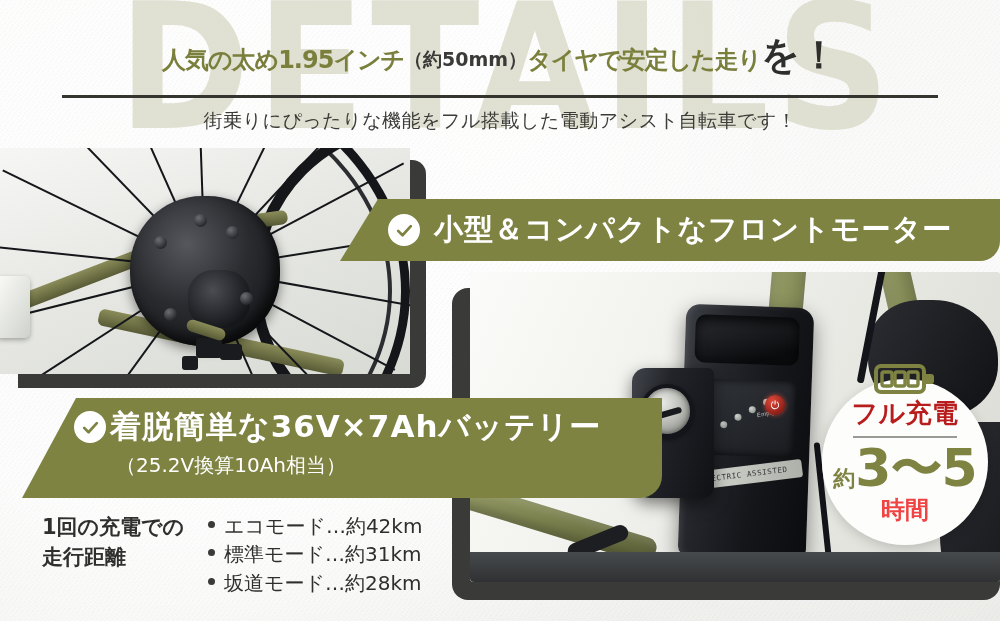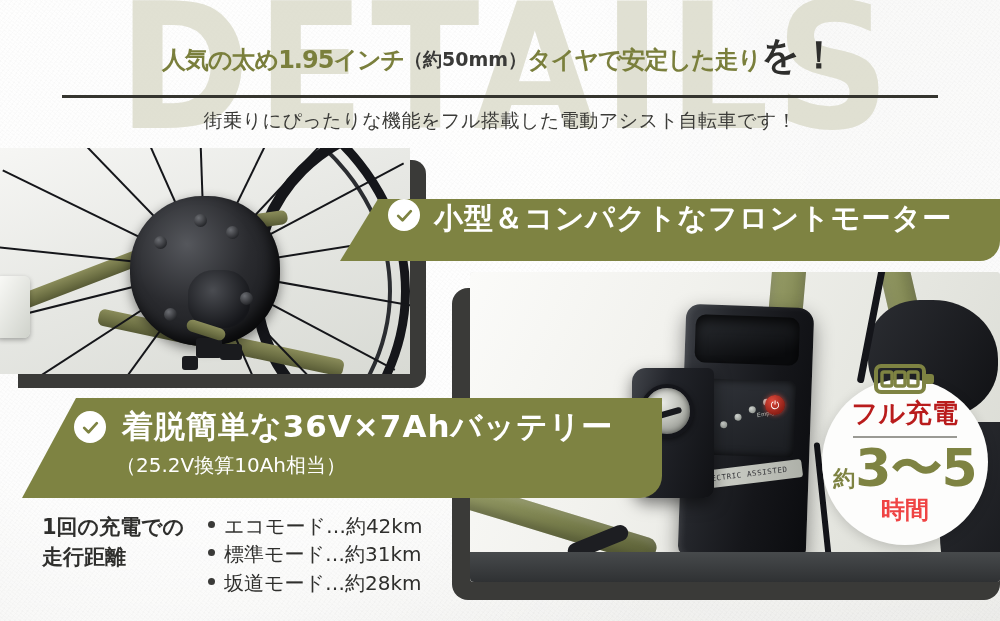--- a/index.html
+++ b/index.html
@@ -185,21 +185,21 @@
   }
   .bottom-bar{
     position:absolute; left:0; bottom:0; width:100%; height:30px;
     background:linear-gradient(180deg,#474a4c,#2f3133);
   }
 
   
   .banner{
     position:absolute;
     background:#7e8342;
-    display:flex; 
+    display:flex; align-items:center;
   }
   #banner1{
     left:340px; top:199px; width:660px; height:62px;
     border-radius:0 0 20px 0;
     clip-path:polygon(38px 0, 100% 0, 100% 100%, 0 100%);
     padding-left:48px;
   }
   #banner1 .chk{ margin-right:14px; }
   .b1-text{
     color:#fff; font-weight:700; font-size:29px; letter-spacing:1px; white-space:nowrap;
@@ -385,21 +385,21 @@
     <div class="bottom-bar"></div>
   </div>
 
   <div class="banner" id="banner2">
     <div class="b2-row">
       <span class="chk">
         <svg viewBox="0 0 24 24">
             <path d="M4 12.5 L9.5 18 L20 6.5"></path>
           </svg>
       </span>
-      <span class="b2-text" style="margin-left:16px;text-align:right;">着脱簡単な36V×7Ahバッテリー</span>
+      <span class="b2-text" style="margin-left:4px;text-align:right;">着脱簡単な36V×7Ahバッテリー</span>
     </div>
     <span class="b2-sub">（25.2V換算10Ah相当）</span>
   </div>
 
   <div class="range-label">
     <div>1回の充電での</div>
     <div>走行距離</div>
   </div>
   <ul class="range-list">
     <li>

